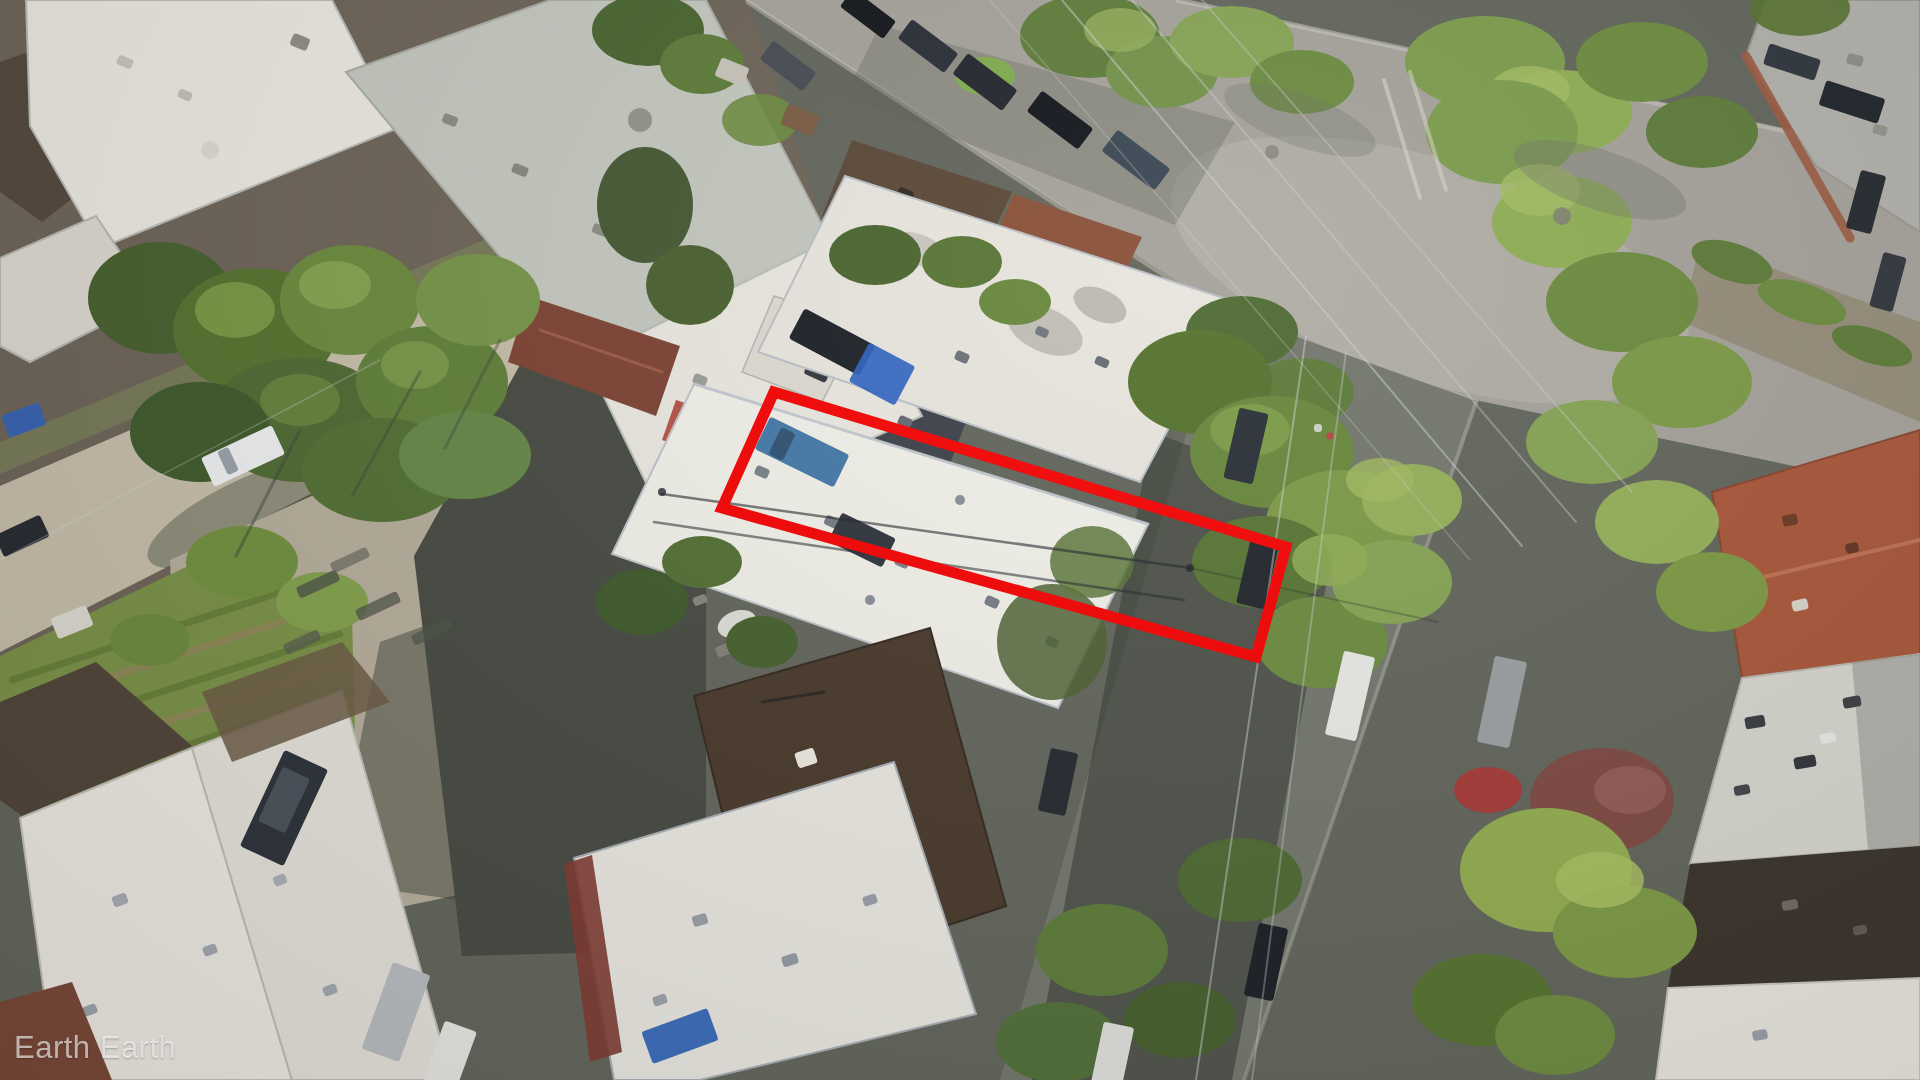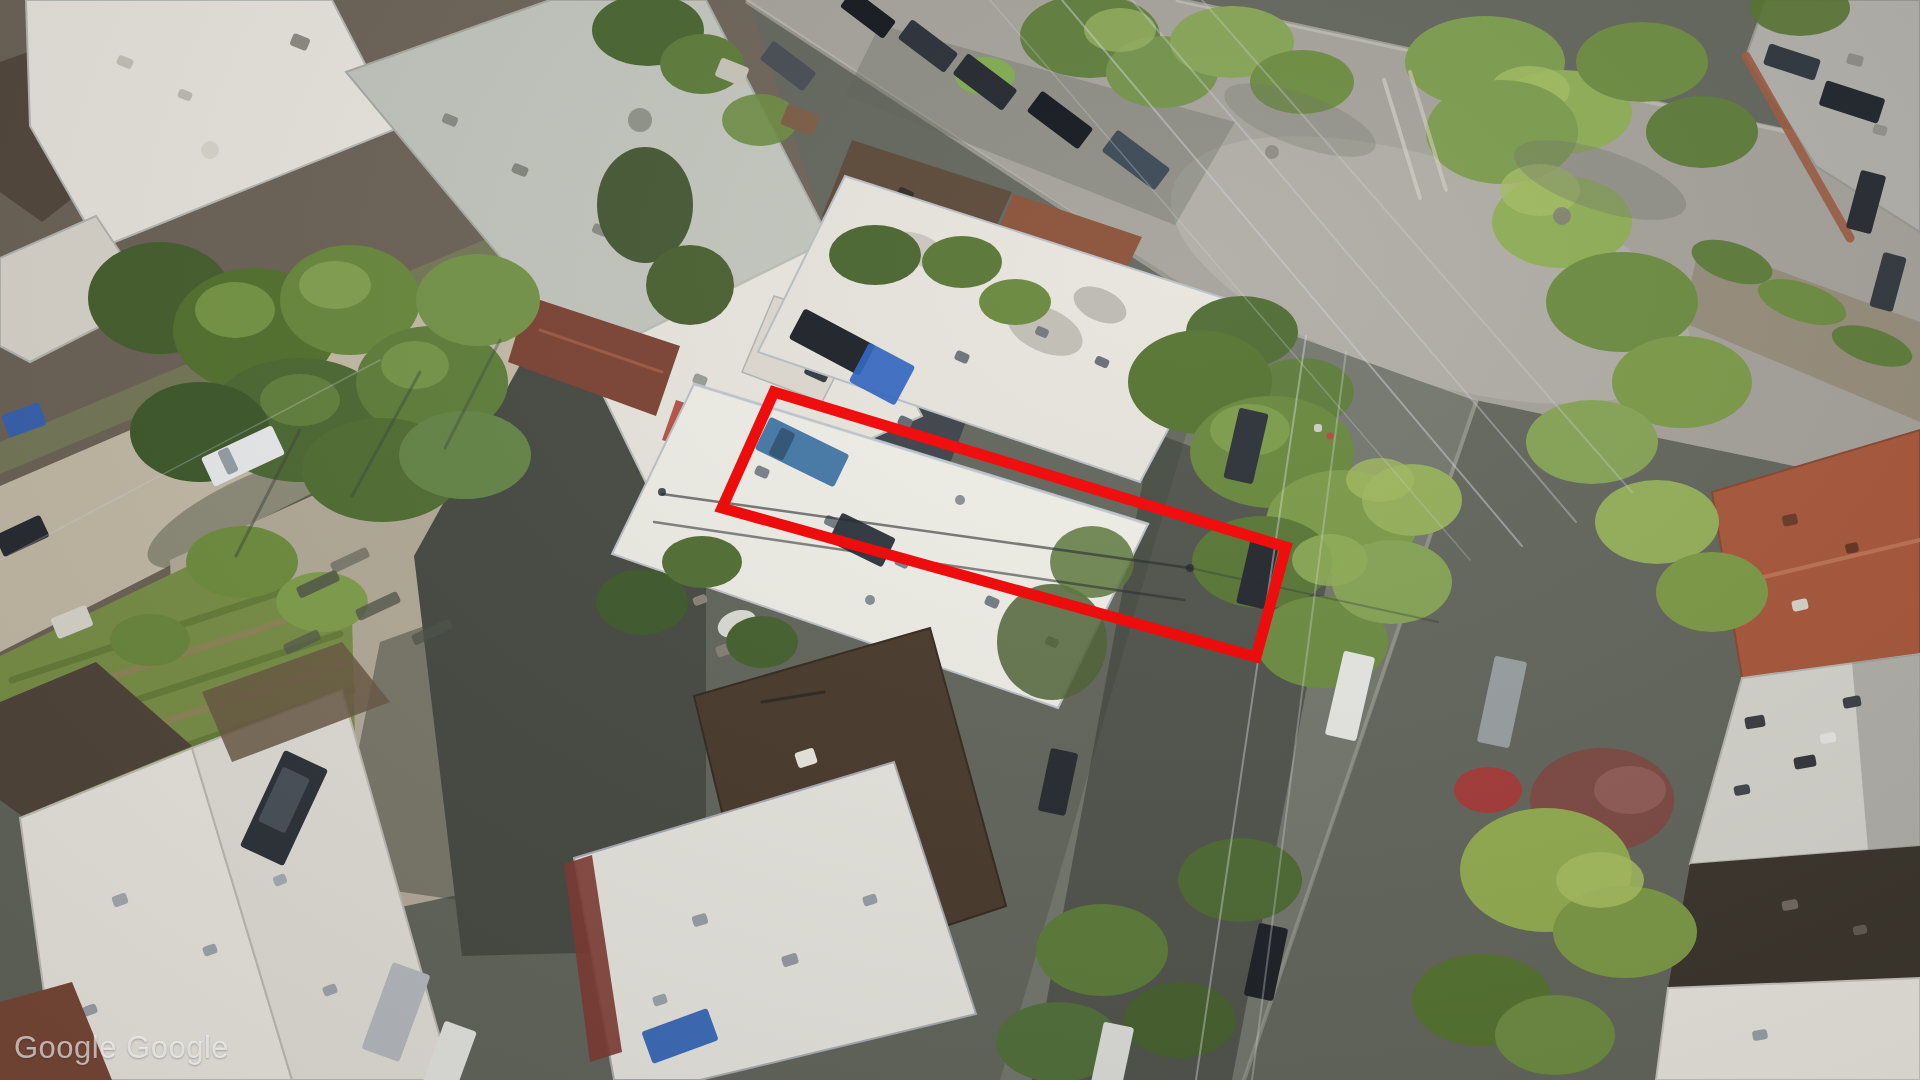--- a/index.html
+++ b/index.html
@@ -271,14 +271,14 @@
       <line x1="1306" y1="336" x2="1196" y2="1080" stroke-linecap="round" fill="none" stroke="#d7dade" stroke-width="2" opacity="0.45"></line>
       <line x1="1346" y1="352" x2="1252" y2="1080" stroke-linecap="round" fill="none" stroke="#d7dade" stroke-width="2" opacity="0.35"></line>
       <line x1="0" y1="560" x2="380" y2="360" stroke-linecap="round" fill="none" stroke="#d7dade" stroke-width="1.5" opacity="0.3"></line>
       <circle cx="662" cy="492" r="4" fill="#1e2226" opacity="0.8"></circle>
       <circle cx="1190" cy="568" r="4" fill="#1e2226" opacity="0.7"></circle>
       <rect x="1314" y="424" width="8" height="8" rx="3" fill="#d8d8d8" opacity="0.9"></rect>
       <rect x="1326.5" y="432.5" width="7" height="7" rx="3" fill="#c04040" opacity="0.9"></rect>
       <polygon points="774,392 1286,547 1256,657 722,508" fill="none" stroke="#f50404" stroke-width="11" stroke-linejoin="miter"></polygon>
     </svg>
   <div id="lighting"></div>
-  <div id="watermark">Google Google</div>
+  <div id="watermark">Earth Earth</div>
 </div>
 
 </body></html>

